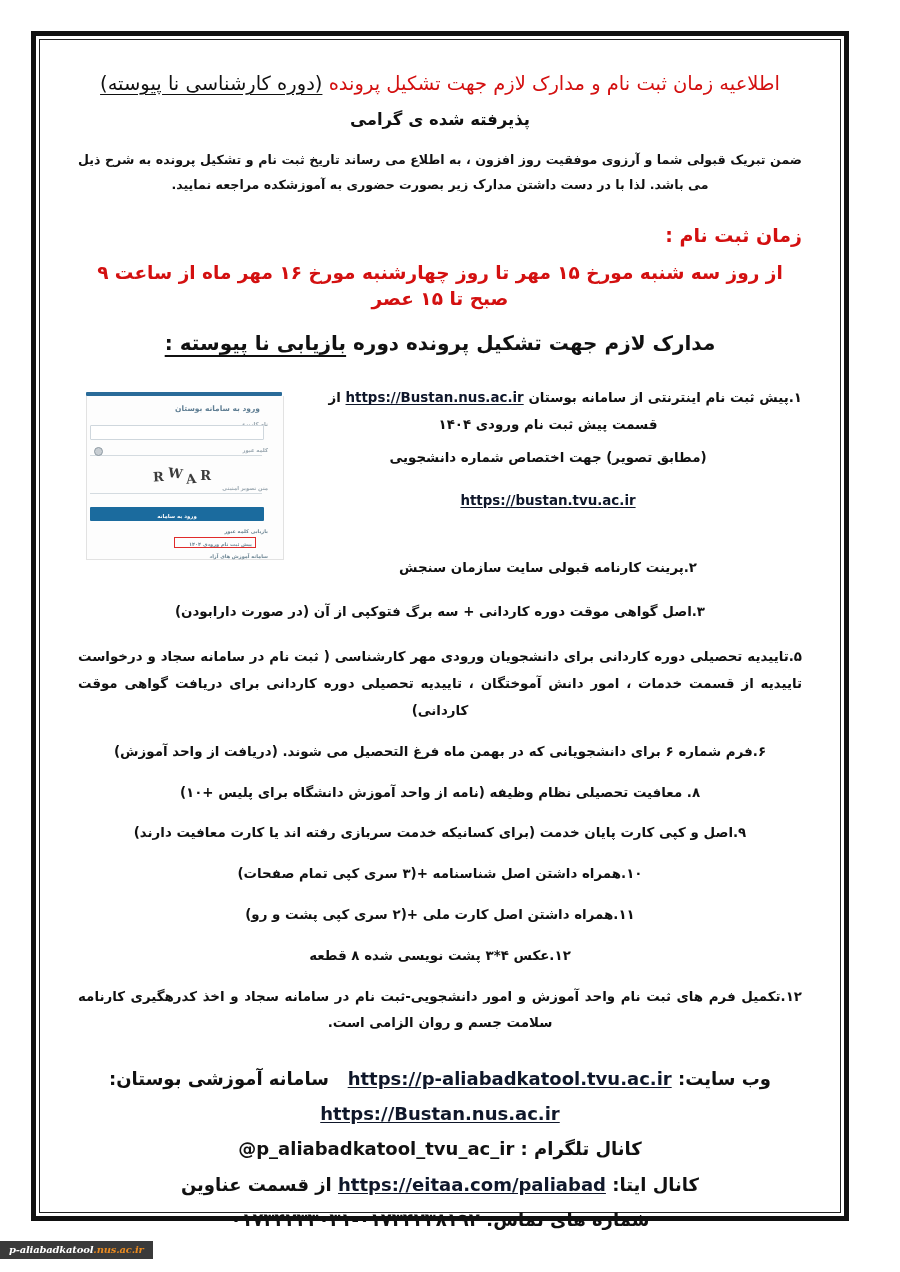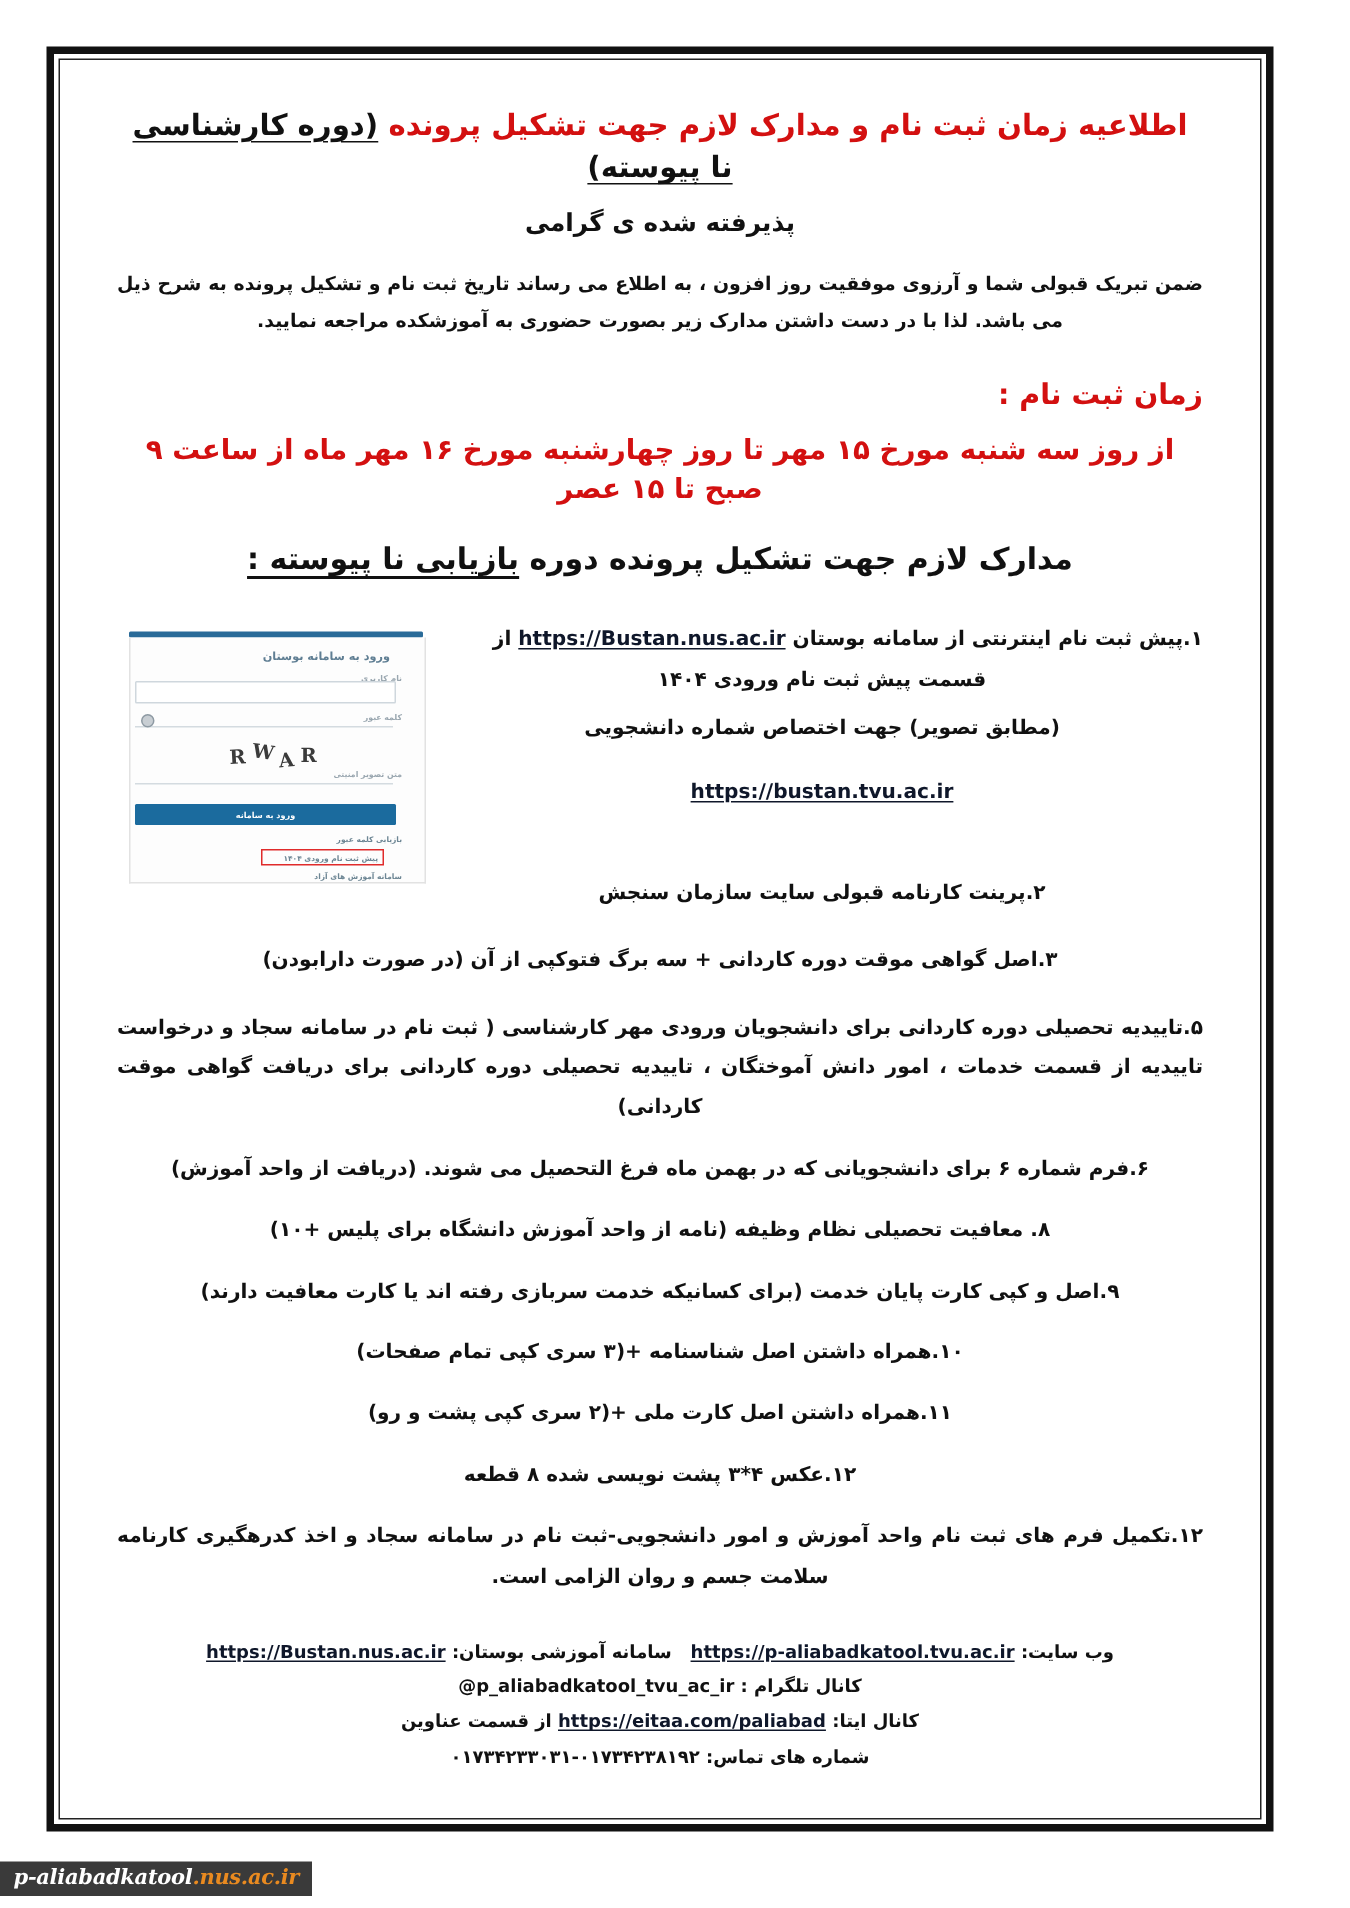--- a/index.html
+++ b/index.html
@@ -44,21 +44,21 @@
     height: 1164px;
     box-sizing: border-box;
     padding: 16px 34px 10px 34px;
     direction: rtl;
     text-align: center;
   }
 
   
   .title-main {
     font-size: 19.5px;
-    font-weight: bold;
+    font-weight: normal;
     color: #d31010;
     line-height: 1.45;
     margin: 10px 0 0 0;
     letter-spacing: 0;
   }
   .title-main .paren-black {
     color: #111111;
     text-decoration: underline;
     text-underline-offset: 4px;
   }
@@ -241,21 +241,21 @@
     width: 82px; height: 11px;
     border: 1.6px solid #e02b2b;
     box-sizing: border-box;
   }
 
   
   .footer-block {
     margin: 24px 0 0 0;
   }
   .footer-line {
-    font-size: 12px;
+    font-size: 18px;
     font-weight: bold;
     color: #111111;
     line-height: 1.95;
     text-align: center;
   }
   .footer-line.ltr-num {
     direction: rtl;
   }
   .mono-handle {
     direction: ltr;
@@ -268,21 +268,21 @@
   
   .watermark {
     position: absolute;
     left: 0;
     top: 1241px;
     background: #3a3a3a;
     color: #ffffff;
     font-family: "DejaVu Serif", "Liberation Serif", serif;
     font-style: italic;
     font-weight: bold;
-    font-size: 14px;
+    font-size: 10px;
     padding: 3px 9px 4px 9px;
     direction: ltr;
     letter-spacing: -0.2px;
   }
   .watermark .wm-accent { color: #e98a20; }
 </style>
 </head>
 <body>
 
 <div class="page-frame">

